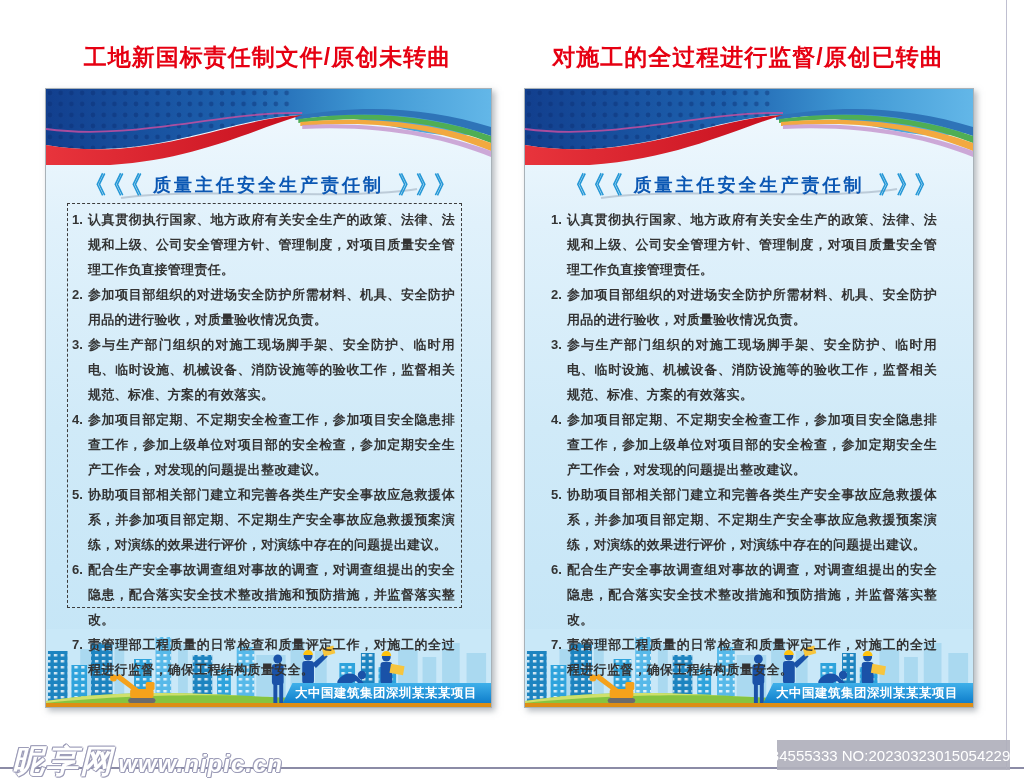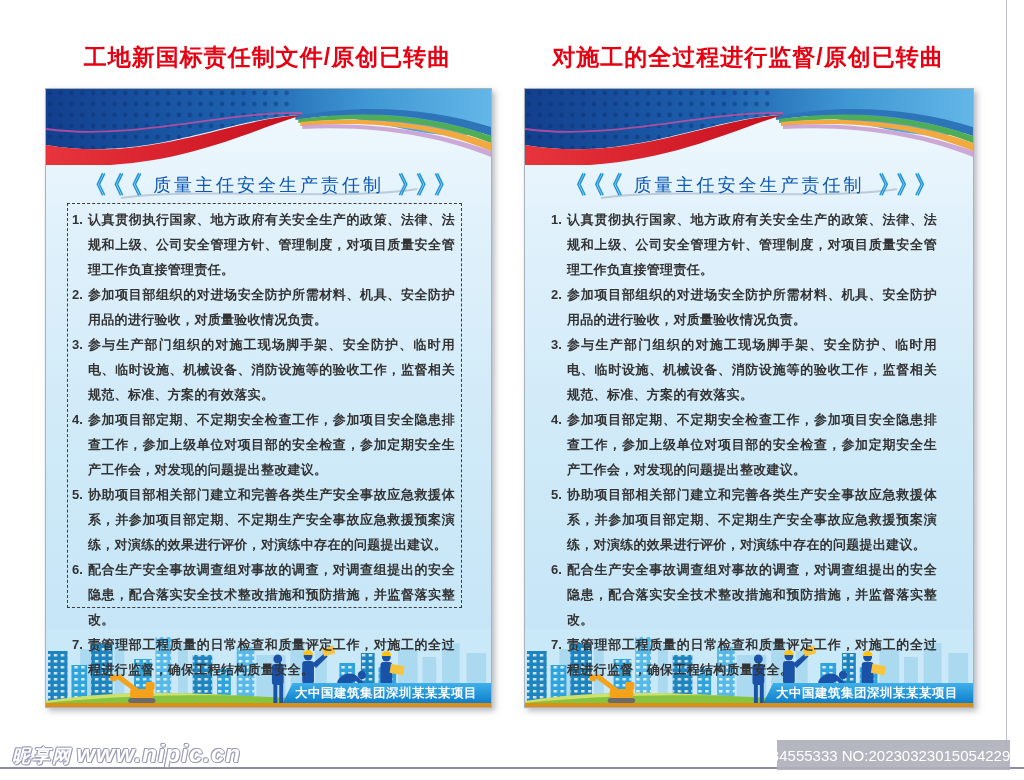--- a/index.html
+++ b/index.html
@@ -31,21 +31,21 @@
   .poster-title-row{
     position:absolute;top:82px;left:0;width:100%;
     display:flex;justify-content:center;align-items:center;gap:12px;z-index:2;
   }
   .swoosh{position:absolute;top:96px;left:50%;margin-left:-150px;z-index:1;}
   .arrows{
     font-weight:bold;font-size:21px;color:#2497d6;letter-spacing:-3px;
     transform:scaleY(1.15);padding:0 2px;
   }
   .p-title{
-    font-size:18px;font-weight:normal;color:#0b57b3;letter-spacing:3px;white-space:nowrap;text-align:right;
+    font-size:18px;font-weight:bold;color:#0b57b3;letter-spacing:3px;white-space:nowrap;text-align:right;
   }
 
   .list-box{
     position:absolute;top:114px;left:21px;right:29px;bottom:99px;
     border:1px dashed transparent;padding:3px 6px 0 4px;z-index:2;
   }
   .poster.pleft .list-box{border-color:#3c3c3c;}
   .item{display:flex;font-size:13px;line-height:25px;color:#333;font-weight:600;}
   .item .num{flex:0 0 16px;}
   .item .txt{flex:1;text-align:justify;letter-spacing:.3px;}
@@ -53,21 +53,21 @@
   .skyline{position:absolute;bottom:0;left:0;width:100%;height:78px;display:block;z-index:1;}
 
   
   .bottom-rule{position:absolute;left:0;width:1024px;top:767px;height:0;border-top:2px solid #8b8ba6;}
   .right-vline{position:absolute;left:1006px;top:0;height:770px;width:1px;background:#bfbfd0;}
   .wm{
     position:absolute;left:12px;top:740px;font-style:italic;font-weight:bold;
     color:#ffffff;white-space:nowrap;
     text-shadow:1px 0 #9d9db8,-1px 0 #9d9db8,0 1px #9d9db8,0 -1px #9d9db8,1px 1px #9d9db8,-1px -1px #9d9db8;
   }
-  .wm .site{font-size:18px;letter-spacing:2px;}
+  .wm .site{font-size:32px;letter-spacing:2px;}
   .wm .url{font-size:24px;letter-spacing:1px;}
   .id-box{
     position:absolute;left:777px;top:740px;width:233px;height:30px;
     background:rgba(176,176,188,.92);color:#ffffff;font-size:15px;
     display:flex;align-items:center;justify-content:center;white-space:nowrap;
   }
 </style>
 </head>
 <body>
 
@@ -187,21 +187,21 @@
       <polygon points="252,54 455,54 455,74 242,74" fill="url(#gBan)"></polygon>
       <rect x="0" y="74" width="455" height="4" fill="#dd8e15"></rect>
     </symbol>
 
     <symbol id="swoosh-sym" viewBox="0 0 300 16" preserveAspectRatio="none">
       <path d="M2,13 C70,2 230,16 298,4" stroke="#bccbd8" stroke-width="2" fill="none"></path>
     </symbol>
   </defs>
 </svg>
 
-<div class="panel-title left">工地新国标责任制文件/原创已转曲</div>
+<div class="panel-title left">工地新国标责任制文件/原创未转曲</div>
 
 <div class="poster pleft">
   <svg class="wave">
       <use href="#wave-sym" width="445" height="76"></use>
     </svg>
   <svg class="swoosh" width="300" height="16">
       <use href="#swoosh-sym" width="300" height="16"></use>
     </svg>
   <div class="poster-title-row">
     <span class="arrows">《《《</span>

